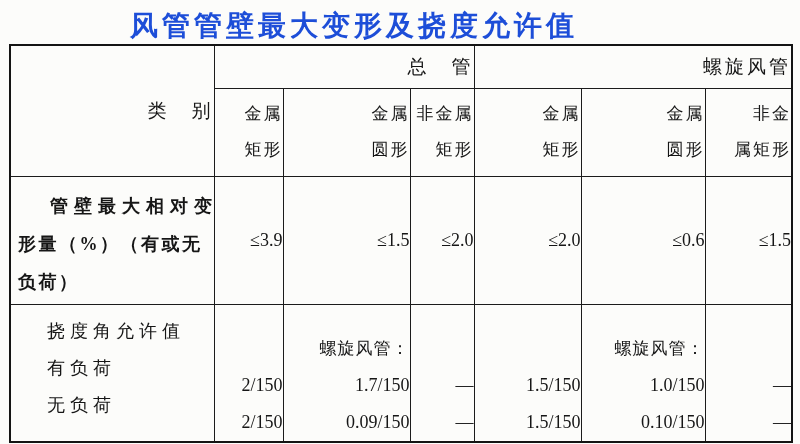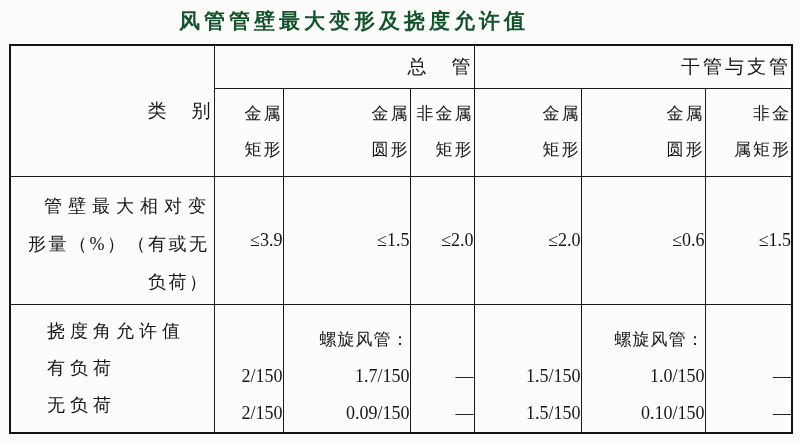--- a/index.html
+++ b/index.html
@@ -6,46 +6,46 @@
   html,body { width:800px; height:444px; }
   body {
     background:#fcfcfa;
     font-family:"Liberation Serif","DejaVu Serif",serif;
     color:#161616;
     position:relative;
     overflow:hidden;
   }
   .page-title {
     position:absolute; top:7px; left:0; width:708px;
-    text-align:center; font-weight:bold; font-size:21px;
-    letter-spacing:4px; color:#14532d;
+    text-align:center; font-weight:bold; font-size:28px;
+    letter-spacing:4px; color:#1d4ed8;
   }
   table.main {
     position:absolute; left:9px; top:44px;
     width:782px; border-collapse:collapse; table-layout:fixed;
     border:2.5px solid #141414;
   }
   td {
     border:1.4px solid #1b1b1b;
     text-align:right; vertical-align:middle;
     font-size:18px; overflow:hidden; padding:0;
   }
   tr.r1 td { height:43px; font-size:19px; letter-spacing:3px; }
   tr.r2 td { height:88px; font-size:17px; letter-spacing:2px; }
   tr.r3 td { height:128px; }
   tr.r4 td { height:126px; vertical-align:top; }
   td.cat { font-size:19px; letter-spacing:2px; }
   .hl { line-height:36px; }
-  .label-cell { text-align:right; vertical-align:top; padding:10px 4px 0 1px; }
+  .label-cell { text-align:left; vertical-align:top; padding:10px 4px 0 7px;font-weight:bold; }
   .label-cell .ln { height:38px; line-height:38px; letter-spacing:2.5px; white-space:nowrap; }
   .label-cell .ln.indent { padding-left:32px; letter-spacing:6px; }
   .label-cell2 { text-align:left; vertical-align:top; padding:8px 4px 0 36px; }
   .label-cell2 .ln4 { letter-spacing:5px; white-space:nowrap; }
   .ln4 { height:37px; line-height:37px; }
-  .vcell { padding-top:16px; }
+  .vcell { padding-top:25px; }
   .num { font-size:18px; }
   .note-line { letter-spacing:1px; font-size:17px; }
 </style>
 </head>
 <body>
 
 <div class="page-title">风管管壁最大变形及挠度允许值</div>
 
 <table class="main">
   <colgroup>
@@ -54,21 +54,21 @@
       <col style="width:127px">
       <col style="width:64px">
     <col style="width:107px">
       <col style="width:124px">
       <col style="width:87px">
   </colgroup>
   <tbody>
       <tr class="r1">
     <td class="cat" rowspan="2">类　别</td>
     <td colspan="3">总　管</td>
-    <td colspan="3">干管与支管</td>
+    <td colspan="3">螺旋风管</td>
   </tr>
   <tr class="r2">
     <td>
       <div class="hl">金属</div>
       <div class="hl">矩形</div>
     </td>
     <td>
       <div class="hl">金属</div>
       <div class="hl">圆形</div>
     </td>

